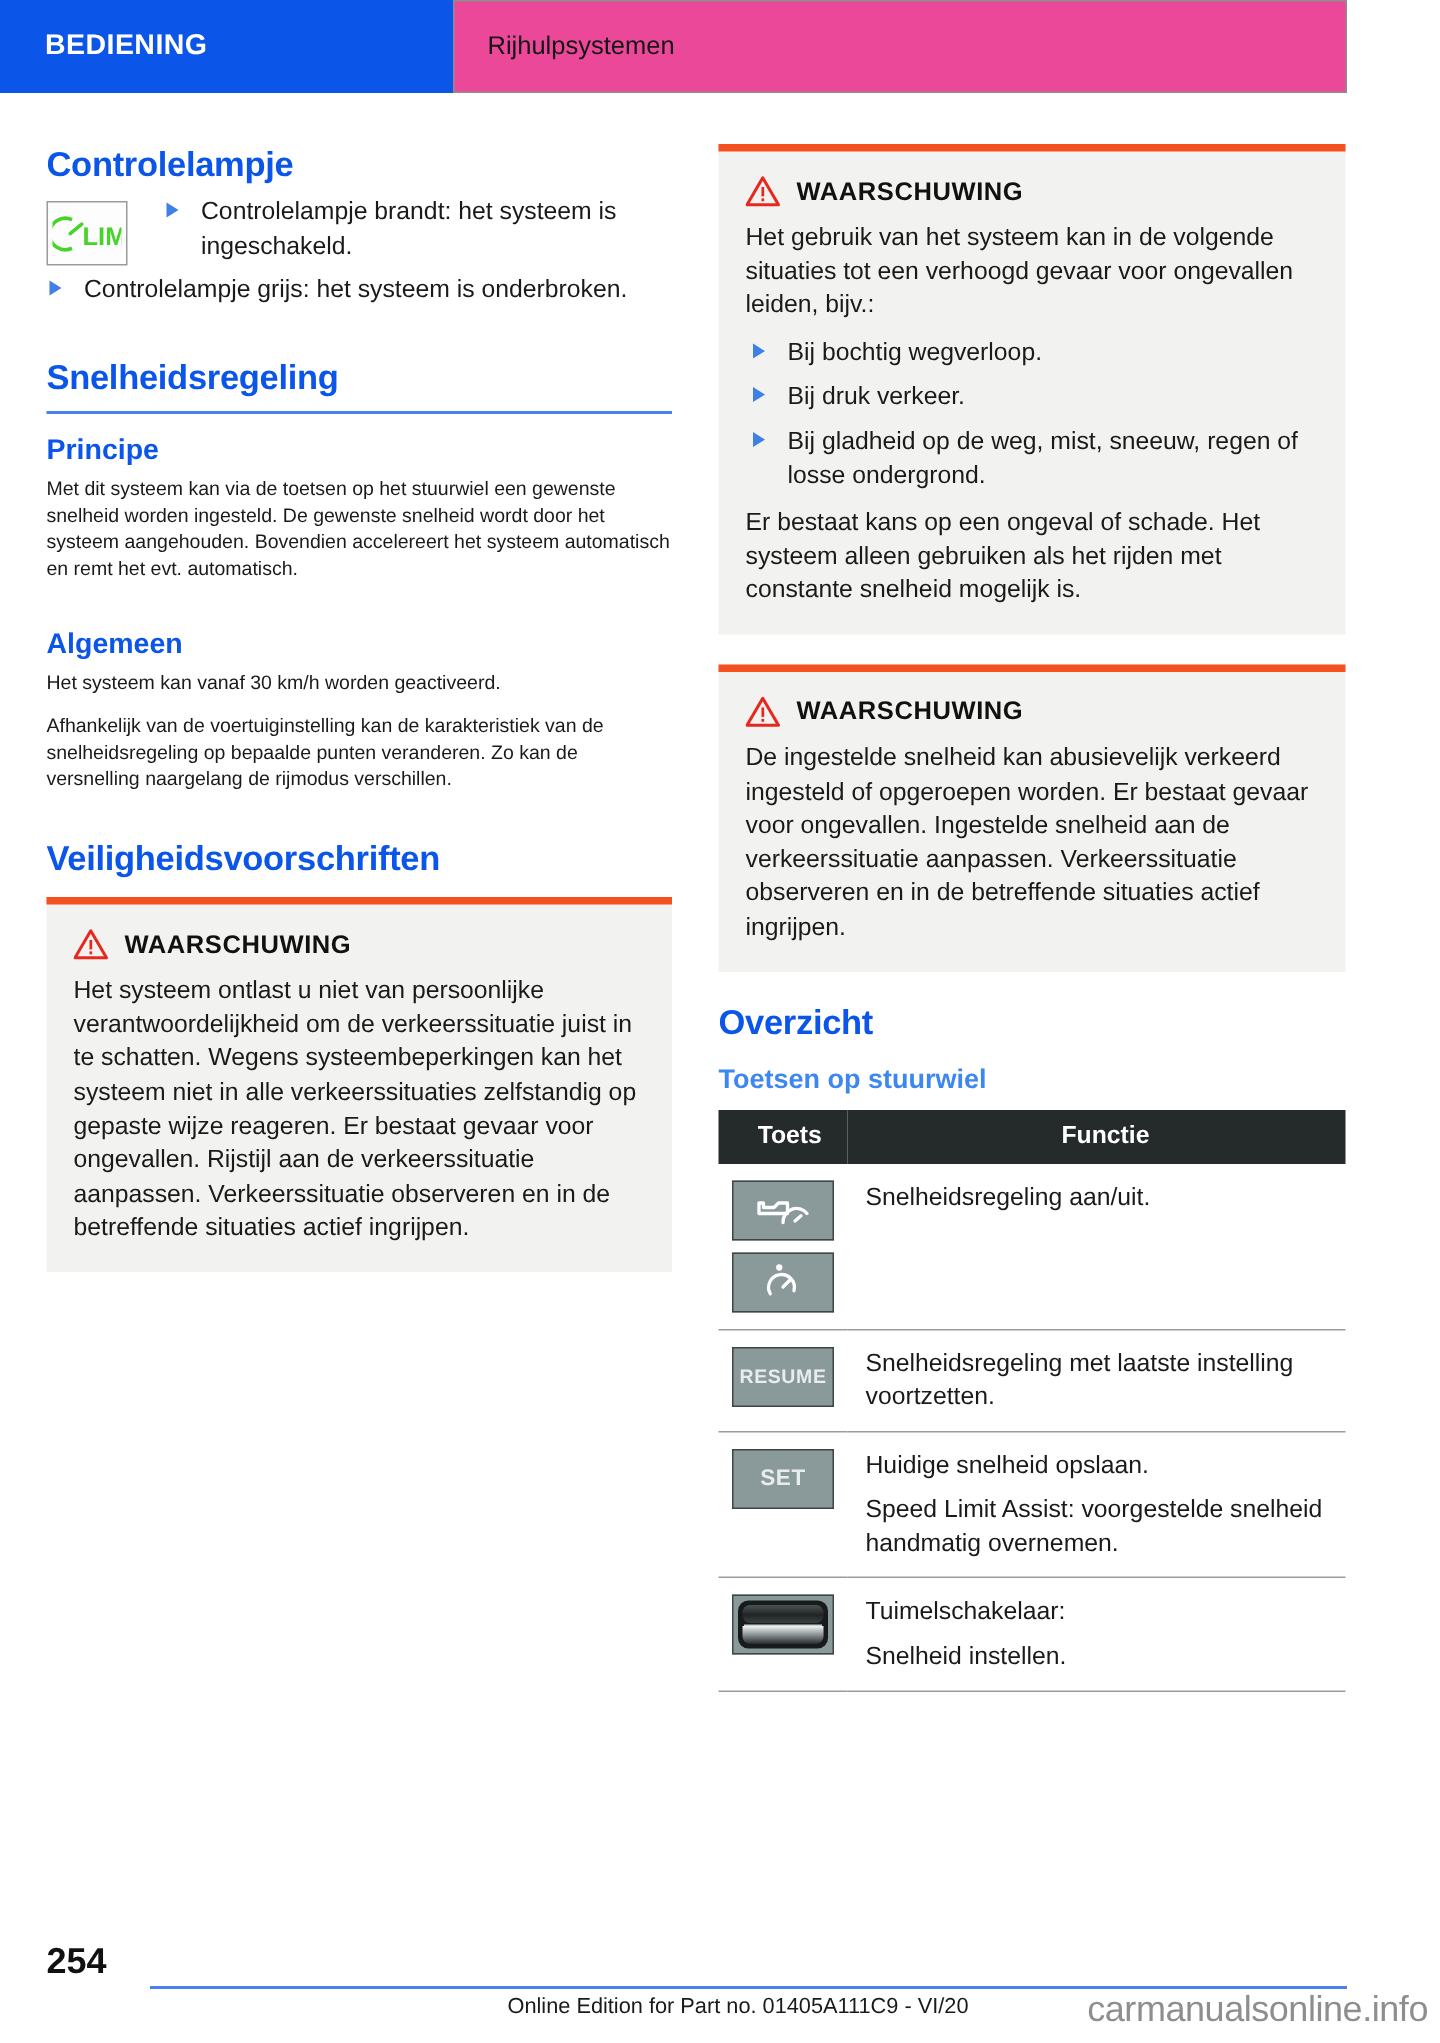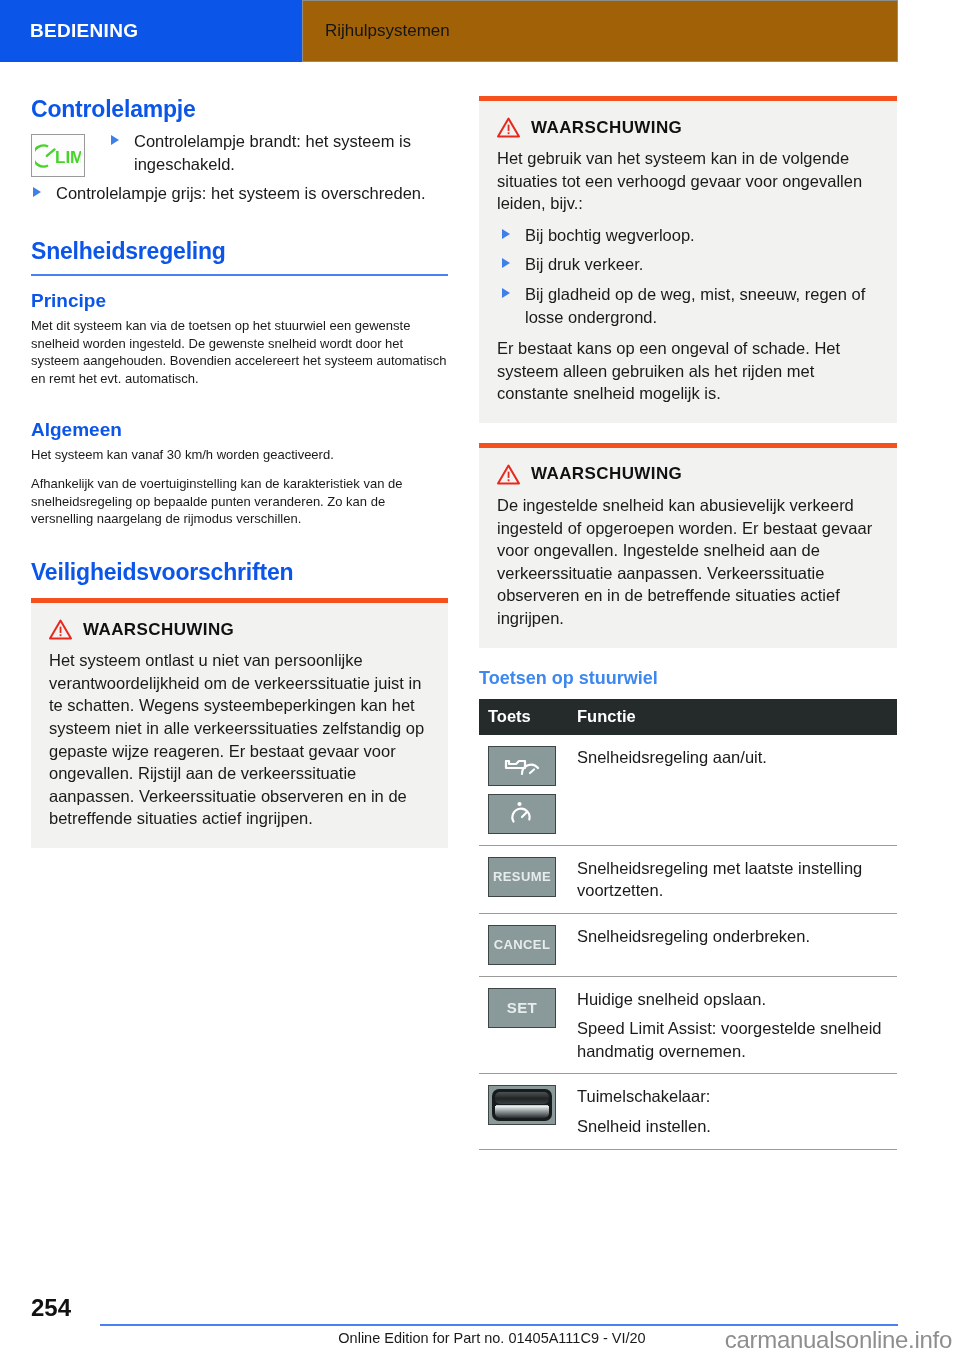--- a/index.html
+++ b/index.html
@@ -18,21 +18,21 @@
     position: absolute; left: 0; top: 0; width: 302px; height: 62px;
     background: #0b55e8;
     display: flex; align-items: center;
   }
   .hdr-chapter span {
     color: #ffffff; font-size: 19px; font-weight: bold;
     letter-spacing: .3px; padding-left: 30px;
   }
   .hdr-section {
     position: absolute; left: 302px; top: 0; width: 596px; height: 62px;
-    background: #a16207;
+    background: #ec4899;
     border: 1px solid #8d8d8d;
     display: flex; align-items: center;
   }
   .hdr-section span { font-size: 17px; color: #151515; padding-left: 22px; }
 
   
   .col-left  { position: absolute; left: 31px;  top: 96px; width: 417px; }
   .col-right { position: absolute; left: 479px; top: 96px; width: 418px; }
 
   h1.blue {
@@ -81,21 +81,21 @@
   .warn p:last-child { margin-bottom: 0; }
   .warn ul.tri { margin: 8px 0 9px 0; }
   .warn ul.tri:last-child { margin-bottom: 0; }
   .warn ul.tri > li { padding-left: 28px; margin-bottom: 7px; }
   .warn ul.tri > li .tri-mark { left: 5px; }
 
   
   table.keys { width: 100%; border-collapse: collapse; }
   table.keys thead th {
     background: #252a2b; color: #fff; font-size: 16.5px; font-weight: bold;
-    text-align: left; padding: 8px 0 9px 0;
+    text-align: center; padding: 8px 0 9px 0;
   }
   table.keys thead th.c1 { width: 86px; padding-left: 9px; }
   table.keys thead th.c2 { padding-left: 12px; }
   table.keys tbody td {
     border-bottom: 1px solid #9b9b9b;
     padding: 11px 0 11px 0; vertical-align: top;
   }
   table.keys tbody tr.nodiv td { border-bottom: none; padding-bottom: 4px; }
   table.keys tbody tr.nodiv + tr td { padding-top: 4px; }
   table.keys tbody td.c1 { width: 86px; padding-left: 9px; }
@@ -160,21 +160,21 @@
         <li>
           <span class="tri-mark"></span>
           <span>Controlelampje brandt: het systeem is ingeschakeld.</span>
         </li>
       </ul>
     </div>
 
     <ul class="tri" style="margin-top:4px">
       <li>
         <span class="tri-mark"></span>
-        <span>Controlelampje grijs: het systeem is overschreden.</span>
+        <span>Controlelampje grijs: het systeem is onderbroken.</span>
       </li>
     </ul>
 
     <div class="spacer-lg"></div>
 
     <h1 class="blue ruled">Snelheidsregeling</h1>
 
     <h2 class="blue">Principe</h2>
     <p class="body">Met dit systeem kan via de toetsen op het stuurwiel een gewenste snelheid worden ingesteld. De gewenste snelheid wordt door het systeem aangehouden. Bovendien accelereert het systeem automatisch en remt het evt. automatisch.</p>
 
@@ -240,20 +240,21 @@
           <rect x="11.1" y="8" width="1.9" height="6.6" fill="#e8281e"></rect>
           <rect x="11.1" y="16" width="1.9" height="2" fill="#e8281e"></rect>
         </svg>
         <span class="warn-title">WAARSCHUWING</span>
       </div>
       <p>De ingestelde snelheid kan abusievelijk verkeerd ingesteld of opgeroepen worden. Er bestaat gevaar voor ongevallen. Ingestelde snelheid aan de verkeerssituatie aanpassen. Verkeerssituatie observeren en in de betreffende situaties actief ingrijpen.</p>
     </div>
 
     <div class="spacer-md"></div>
 
+    <h1 class="blue" style="margin-bottom:14px">Overzicht</h1>
     <h3 class="lblue">Toetsen op stuurwiel</h3>
 
     <table class="keys">
       <thead>
         <tr>
           <th class="c1">Toets</th>
           <th class="c2">Functie</th>
         </tr>
       </thead>
       <tbody>
@@ -290,30 +291,20 @@
           <td class="c1">
             <div class="btn">
               <span class="lbl">RESUME</span>
             </div>
           </td>
           <td class="c2">
             <div class="ln">Snelheidsregeling met laatste instelling voortzetten.</div>
           </td>
         </tr>
 
-        <tr>
-          <td class="c1">
-            <div class="btn">
-              <span class="lbl">CANCEL</span>
-            </div>
-          </td>
-          <td class="c2">
-            <div class="ln">Snelheidsregeling onderbreken.</div>
-          </td>
-        </tr>
 
         <tr>
           <td class="c1">
             <div class="btn">
               <span class="lbl" style="font-size:15px">SET</span>
             </div>
           </td>
           <td class="c2">
             <div class="ln">Huidige snelheid opslaan.</div>
             <div class="ln">Speed Limit Assist: voorgestelde snelheid handmatig overnemen.</div>

